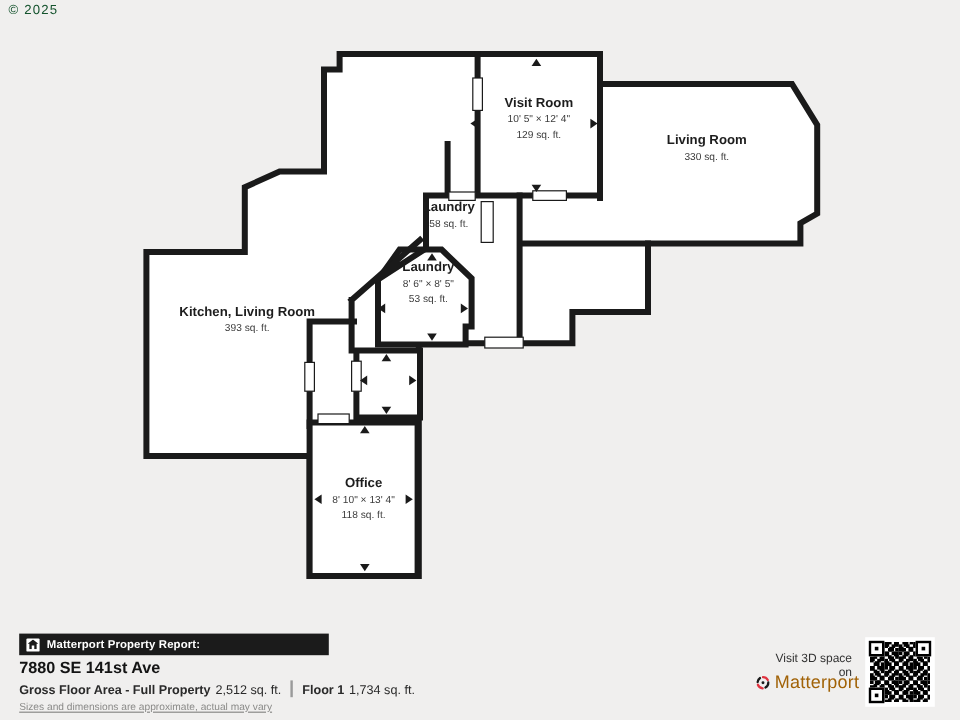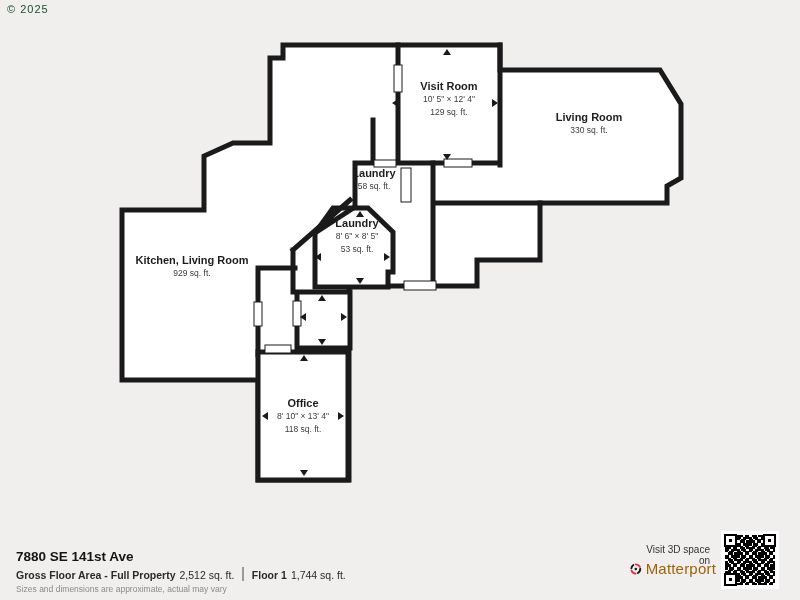--- a/index.html
+++ b/index.html
@@ -22,21 +22,21 @@
   .report-bar{position:absolute;left:16px;top:528px;width:258px;height:18px;background:#1b1b1b;
     display:flex;align-items:center;gap:6px;padding-left:6px;box-sizing:border-box;}
   .report-bar-icon{width:11px;height:11px;background:#fff;border-radius:1px;
     display:flex;align-items:center;justify-content:center;}
   .report-bar-text{color:#fff;font-size:9.5px;font-weight:bold;letter-spacing:.1px;}
   .address{position:absolute;left:16px;top:549px;font-size:13.5px;font-weight:bold;color:#141414;}
   .metrics{position:absolute;left:16px;top:567px;font-size:10.5px;color:#2a2a2a;
     display:flex;align-items:flex-end;}
   .metrics b{font-weight:bold;margin-right:4px;}
   .metrics .sep{display:inline-block;width:1.5px;height:14px;background:#9a9a9a;margin:0 8px;}
-  .disclaimer{position:absolute;left:16px;top:584px;font-size:8.5px;color:#8a8a88;}
+  .disclaimer{position:absolute;left:16px;top:584px;font-size:8.5px;color:#8a8a88;text-decoration:underline;}
 
   
   .visit-text{position:absolute;left:636px;top:544px;width:74px;text-align:right;
     font-size:10px;color:#333;}
   .brand-row{position:absolute;left:630px;top:560px;width:86px;display:flex;align-items:center;
     justify-content:center;gap:4px;}
   .brand-name{font-size:15px;color:#a16207;letter-spacing:.2px;}
 
   
   .qr{position:absolute;left:721px;top:531px;width:58px;height:58px;background:#fff;}
@@ -111,47 +111,55 @@
   <div class="room-label" style="left:589px;top:110px;">
     <div class="room-title">Living Room</div>
     <div class="room-sub">330 sq. ft.</div>
   </div>
 
   <div class="room-label" style="left:374px;top:166px;">
     <div class="room-title">Laundry</div>
     <div class="room-sub">58 sq. ft.</div>
   </div>
 
-  <div class="room-label" style="left:192px;top:253px;">
+  <div class="room-label" style="left:206px;top:253px;">
     <div class="room-title">Kitchen, Living Room</div>
-    <div class="room-sub">929 sq. ft.</div>
+    <div class="room-sub">393 sq. ft.</div>
   </div>
 
   <div class="room-label" style="left:357px;top:216px;">
     <div class="room-title">Laundry</div>
     <div class="room-sub">8' 6" × 8' 5"</div>
     <div class="room-sub">53 sq. ft.</div>
   </div>
 
 
   <div class="room-label" style="left:303px;top:396px;">
     <div class="room-title">Office</div>
     <div class="room-sub">8' 10" × 13' 4"</div>
     <div class="room-sub">118 sq. ft.</div>
   </div>
 
+  <div class="report-bar">
+    <span class="report-bar-icon">
+      <svg width="9" height="8" viewBox="0 0 10 9">
+          <path d="M5 0 L10 4 H8.4 V9 H6.2 V5.6 H3.8 V9 H1.6 V4 H0 Z" fill="#1b1b1b"></path>
+        </svg>
+    </span>
+    <span class="report-bar-text">Matterport Property Report:</span>
+  </div>
 
   <div class="address">7880 SE 141st Ave</div>
 
   <div class="metrics">
     <b>Gross Floor Area - Full Property</b>
     <span>2,512 sq. ft.</span>
     <span class="sep"></span>
     <b>Floor 1</b>
-    <span>1,744 sq. ft.</span>
+    <span>1,734 sq. ft.</span>
   </div>
 
   <div class="disclaimer">Sizes and dimensions are approximate, actual may vary</div>
 
   <div class="visit-text">Visit 3D space on</div>
 
   <div class="brand-row">
     <svg width="14" height="14" viewBox="0 0 20 20">
       <path d="M10 2 A8 8 0 0 1 16.9 6" stroke="#e0323f" stroke-width="3.2" fill="none" stroke-linecap="round"></path>
       <path d="M17.6 9.5 A8 8 0 0 1 13.5 16.8" stroke="#1a1a1a" stroke-width="3.2" fill="none" stroke-linecap="round"></path>

